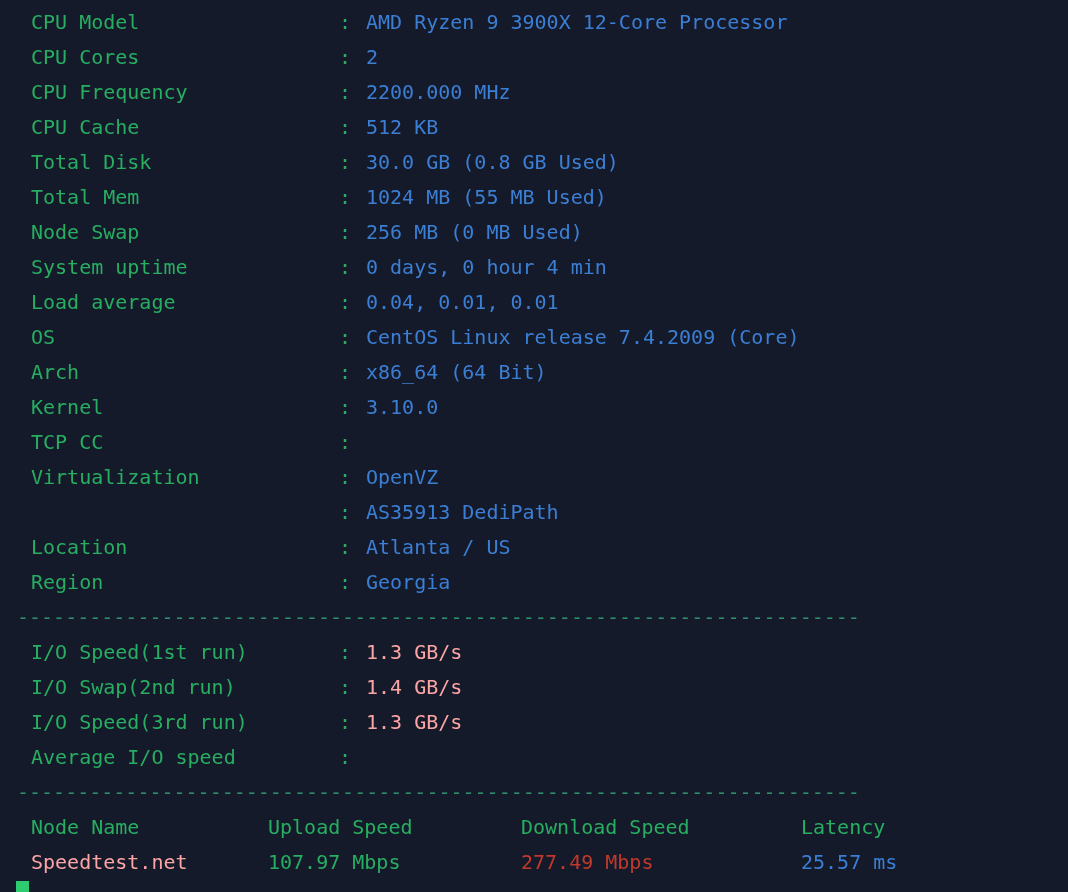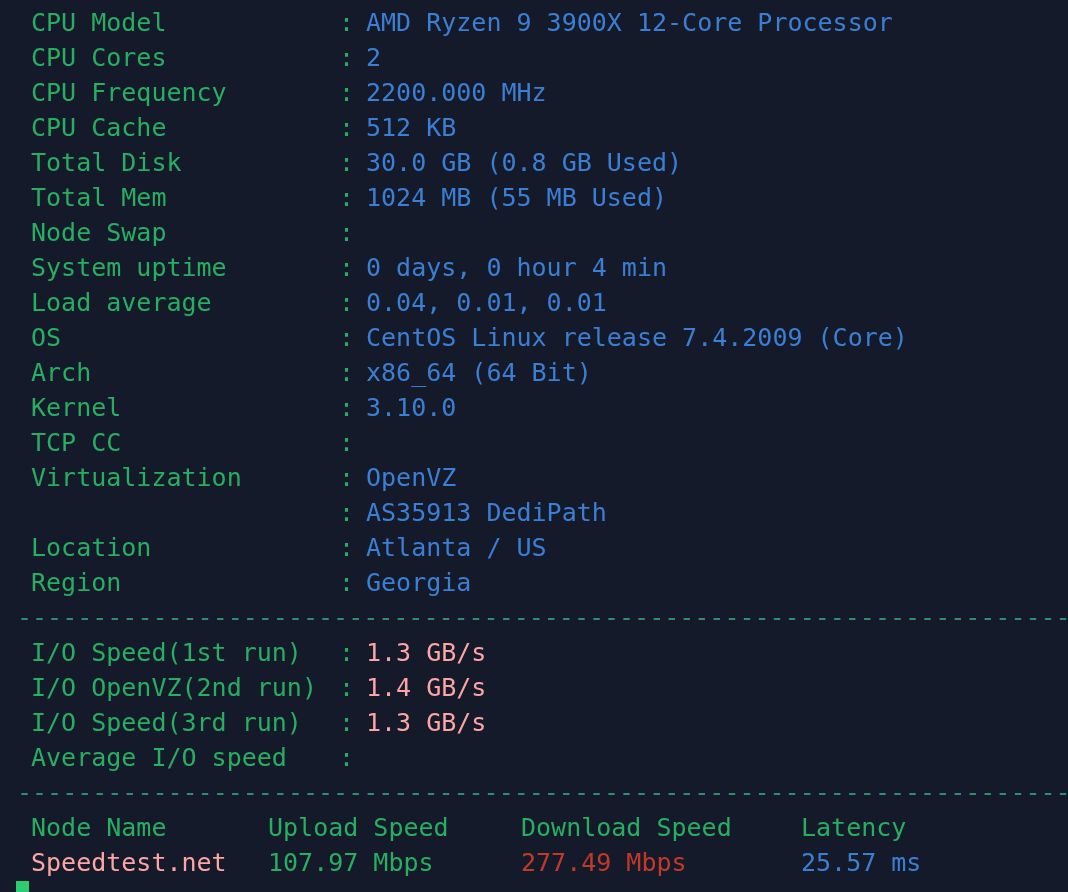--- a/index.html
+++ b/index.html
@@ -7,21 +7,21 @@
     padding: 0;
     background: #151a2b;
   }
   .terminal {
     position: relative;
     width: 1068px;
     height: 892px;
     background: #151a2b;
     overflow: hidden;
     font-family: "DejaVu Sans Mono", monospace;
-    font-size: 25px;
+    font-size: 20px;
     line-height: 35px;
     letter-spacing: 0px;
     -webkit-font-smoothing: antialiased;
   }
   .rows {
     position: absolute;
     left: 0;
     top: 5px;
     width: 1068px;
   }
@@ -90,20 +90,21 @@
       <span class="cell c-value" style="left:366px">30.0 GB (0.8 GB Used)</span>
     </div>
     <div class="row">
       <span class="cell c-label" style="left:31px">Total Mem</span>
       <span class="cell c-colon" style="left:339px">:</span>
       <span class="cell c-value" style="left:366px">1024 MB (55 MB Used)</span>
     </div>
     <div class="row">
       <span class="cell c-label" style="left:31px">Node Swap</span>
       <span class="cell c-colon" style="left:339px">:</span>
+      <span class="cell c-value" style="left:366px">256 MB (0 MB Used)</span>
     </div>
     <div class="row">
       <span class="cell c-label" style="left:31px">System uptime</span>
       <span class="cell c-colon" style="left:339px">:</span>
       <span class="cell c-value" style="left:366px">0 days, 0 hour 4 min</span>
     </div>
     <div class="row">
       <span class="cell c-label" style="left:31px">Load average</span>
       <span class="cell c-colon" style="left:339px">:</span>
       <span class="cell c-value" style="left:366px">0.04, 0.01, 0.01</span>
@@ -151,21 +152,21 @@
     <div class="sep-row">
       <span class="cell c-sep" style="left:17px">----------------------------------------------------------------------</span>
     </div>
 
     <div class="row">
       <span class="cell c-label" style="left:31px">I/O Speed(1st run)</span>
       <span class="cell c-colon" style="left:339px">:</span>
       <span class="cell c-white" style="left:366px">1.3 GB/s</span>
     </div>
     <div class="row">
-      <span class="cell c-label" style="left:31px">I/O OpenVZ(2nd run)</span>
+      <span class="cell c-label" style="left:31px">I/O Swap(2nd run)</span>
       <span class="cell c-colon" style="left:339px">:</span>
       <span class="cell c-white" style="left:366px">1.4 GB/s</span>
     </div>
     <div class="row">
       <span class="cell c-label" style="left:31px">I/O Speed(3rd run)</span>
       <span class="cell c-colon" style="left:339px">:</span>
       <span class="cell c-white" style="left:366px">1.3 GB/s</span>
     </div>
     <div class="row">
       <span class="cell c-label" style="left:31px">Average I/O speed</span>

